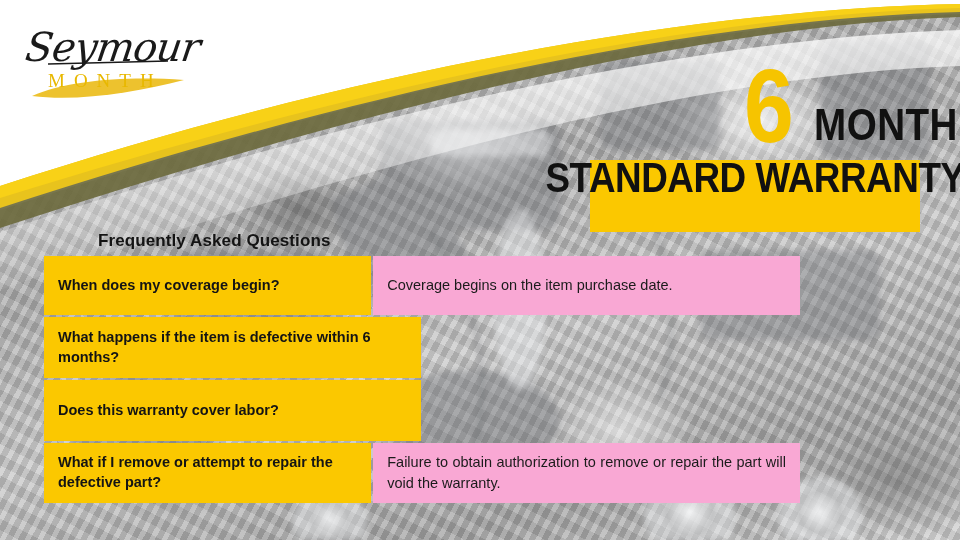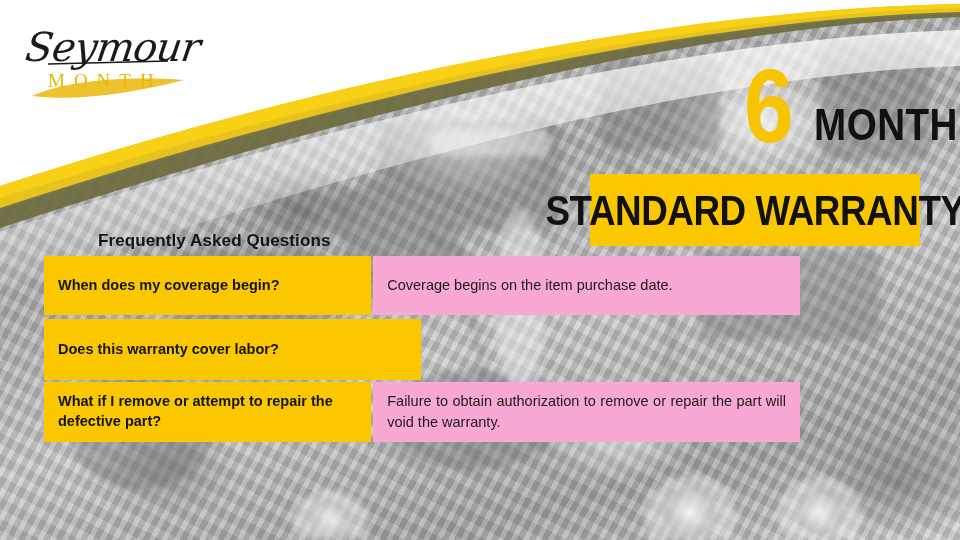--- a/index.html
+++ b/index.html
@@ -86,23 +86,21 @@
     transform-origin: left top;
   }
   .warranty-banner {
     position: absolute;
     left: 590px;
     top: 160px;
     width: 330px;
     height: 72px;
     background: #fbc800;
     display: flex;
-    align-items: center;
     justify-content: center;
-    margin-top: 14px;
   }
   .warranty-banner span {
     font-family: "Liberation Sans Narrow", "Liberation Sans", sans-serif;
     font-weight: bold;
     font-size: 38px;
     line-height: 38px;
     color: #111111;
     letter-spacing: -0.5px;
     transform: scaleX(0.97) scaleY(1.12);
     white-space: nowrap;
@@ -264,20 +262,21 @@
 
   <div class="faq-table">
 
     <div class="faq-row r1">
       <div class="faq-q">When does my coverage begin?</div>
       <div class="faq-gap"></div>
       <div class="faq-a">Coverage begins on the item purchase date.</div>
     </div>
 
     <div class="faq-row r2">
+      <div class="faq-q">What happens if the item is defective within 6 months?</div>
       <div class="faq-gap"></div>
     </div>
 
     <div class="faq-row r3">
       <div class="faq-q">Does this warranty cover labor?</div>
       <div class="faq-gap"></div>
     </div>
 
     <div class="faq-row r4">
       <div class="faq-q">What if I remove or attempt to repair the defective part?</div>

